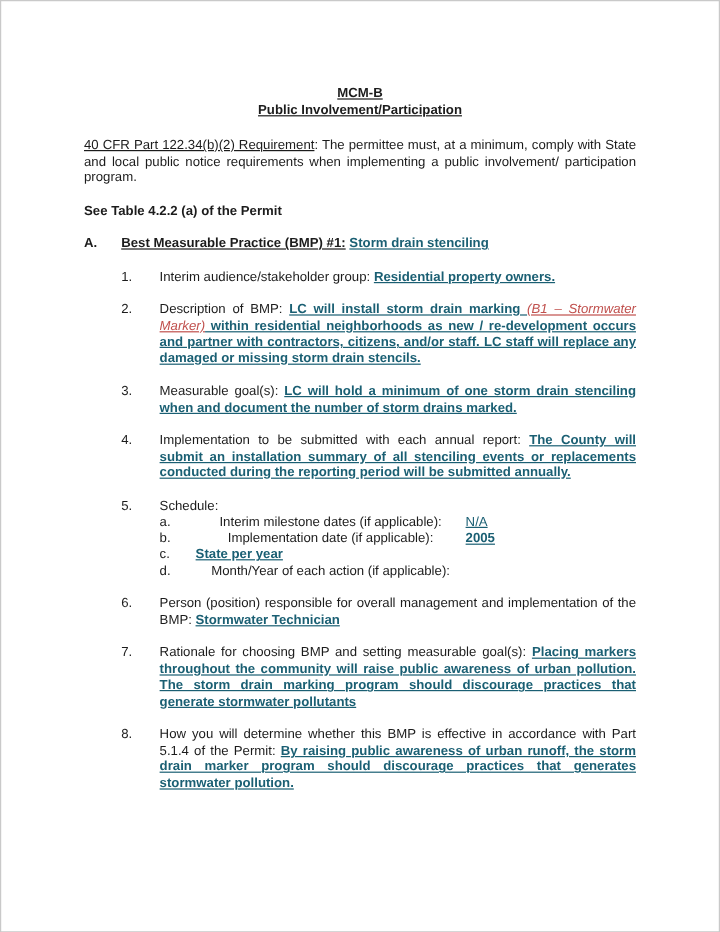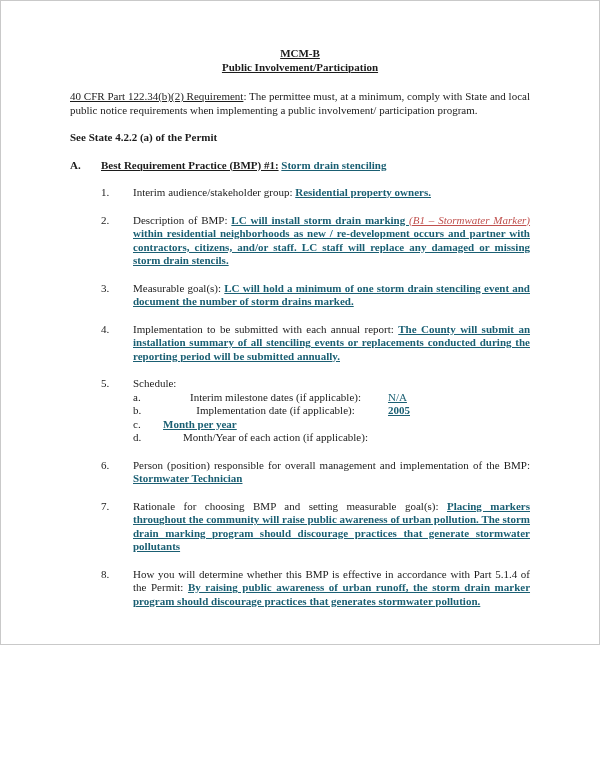--- a/index.html
+++ b/index.html
@@ -5,25 +5,25 @@
   :root{
     --accent:#1a5f73;
     --red:#c0504d;
     --text:#1c1c1c;
     --page-bg:#ffffff;
     --edge:#c9c9c9;
   }
   *{box-sizing:border-box;}
   html,body{margin:0;padding:0;background:#fff;}
   .page{
-    width:600px;height:645px;overflow:hidden;
+    width:600px;height:777px;overflow:hidden;
     background:var(--page-bg);
     box-shadow:inset 0 0 0 1px var(--edge);
-    padding:47px 70px 0 70px;
-    font-family:Liberation Serif, serif;
+    padding:72px 70px 0 70px;
+    font-family:Liberation Sans, sans-serif;
     font-size:11px;line-height:1.23;color:var(--text);
   }
   .center{text-align:center;}
   .bold{font-weight:bold;}
   .u{text-decoration:underline;}
   .justify{text-align:justify;}
   .accent{color:var(--accent);text-align:center;}
   .val{font-weight:bold;color:var(--accent);text-decoration:underline;}
   .val-plain{color:var(--accent);text-decoration:underline;text-align:center;}
   .red-italic{color:var(--red);font-style:italic;text-decoration:underline;}
@@ -44,43 +44,43 @@
 
 <div class="page">
 
   <div class="center bold block-lg">
     <div class="u">MCM-B</div>
     <div class="u">Public Involvement/Participation</div>
   </div>
 
   <p class="justify block"><span class="u">40 CFR Part 122.34(b)(2) Requirement</span><span>: The permittee must, at a minimum, comply with State and local public notice requirements when implementing a public involvement/ participation program.</span></p>
 
-  <p class="bold block">See State 4.2.2 (a) of the Permit</p>
+  <p class="bold block">See Table 4.2.2 (a) of the Permit</p>
 
   <div class="row block">
     <div class="marker bold">A.</div>
-    <div class="body"><span class="bold u">Best Requirement Practice (BMP) #1:</span> <span class="bold u accent">Storm drain stenciling</span></div>
+    <div class="body"><span class="bold u">Best Measurable Practice (BMP) #1:</span> <span class="bold u accent">Storm drain stenciling</span></div>
   </div>
 
   <div class="row block">
     <div class="marker"></div>
     <div class="num">1.</div>
     <div class="body justify"><span>Interim audience/stakeholder group: </span><span class="val">Residential property owners.</span></div>
   </div>
 
   <div class="row block">
     <div class="marker"></div>
     <div class="num">2.</div>
     <div class="body justify"><span>Description of BMP: </span><span class="val">LC will install storm drain marking </span><span class="red-italic">(B1 – Stormwater Marker)</span><span class="val"> within residential neighborhoods as new / re-development occurs and partner with contractors, citizens, and/or staff.  LC staff will replace any damaged or missing storm drain stencils.</span></div>
   </div>
 
   <div class="row block">
     <div class="marker"></div>
     <div class="num">3.</div>
-    <div class="body justify"><span>Measurable goal(s): </span><span class="val">LC will hold a minimum of one storm drain stenciling event and document the number of storm drains marked.</span></div>
+    <div class="body justify"><span>Measurable goal(s): </span><span class="val">LC will hold a minimum of one storm drain stenciling when and document the number of storm drains marked.</span></div>
   </div>
 
   <div class="row block">
     <div class="marker"></div>
     <div class="num">4.</div>
     <div class="body justify"><span>Implementation to be submitted with each annual report: </span><span class="val">The County will submit an installation summary of all stenciling events or replacements conducted during the reporting period will be submitted annually.</span></div>
   </div>
 
   <div class="row block">
     <div class="marker"></div>
@@ -92,21 +92,21 @@
         <div class="sublabel">Interim milestone dates (if applicable):</div>
         <div class="subval"><span class="val-plain">N/A</span></div>
       </div>
       <div class="subrow">
         <div class="sublet">b.</div>
         <div class="sublabel">Implementation date (if applicable):</div>
         <div class="subval"><span class="val">2005</span></div>
       </div>
       <div class="subrow">
         <div class="sublet">c.</div>
-        <div class="subval"><span class="val">Month per year</span></div>
+        <div class="subval"><span class="val">State per year</span></div>
       </div>
       <div class="subrow">
         <div class="sublet">d.</div>
         <div class="sublabel">Month/Year of each action (if applicable):</div>
       </div>
     </div>
   </div>
 
   <div class="row block">
     <div class="marker"></div>

